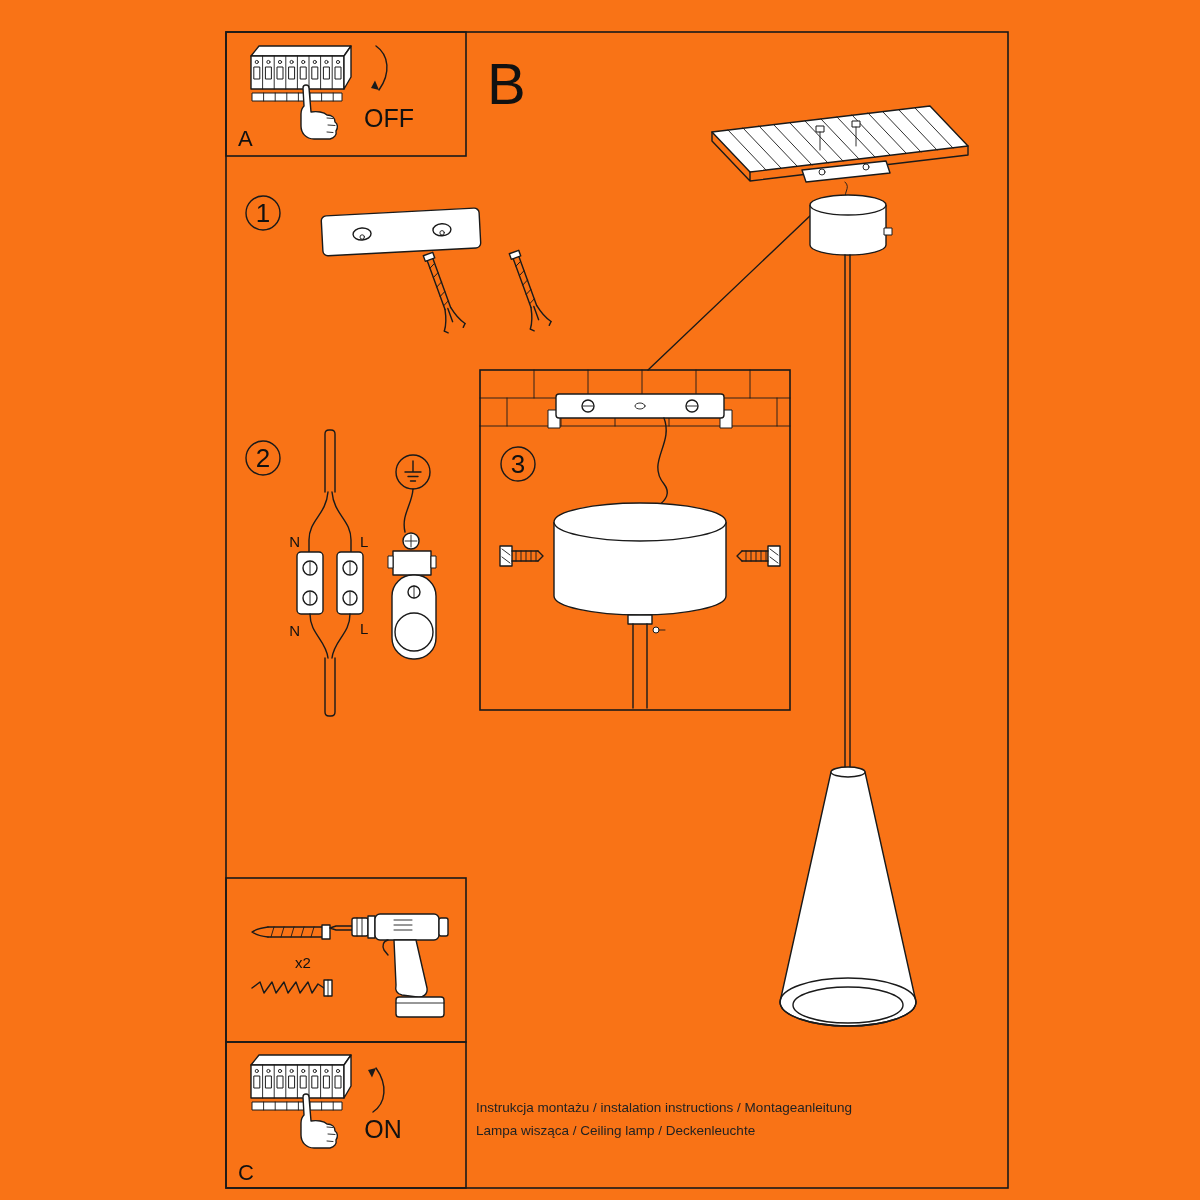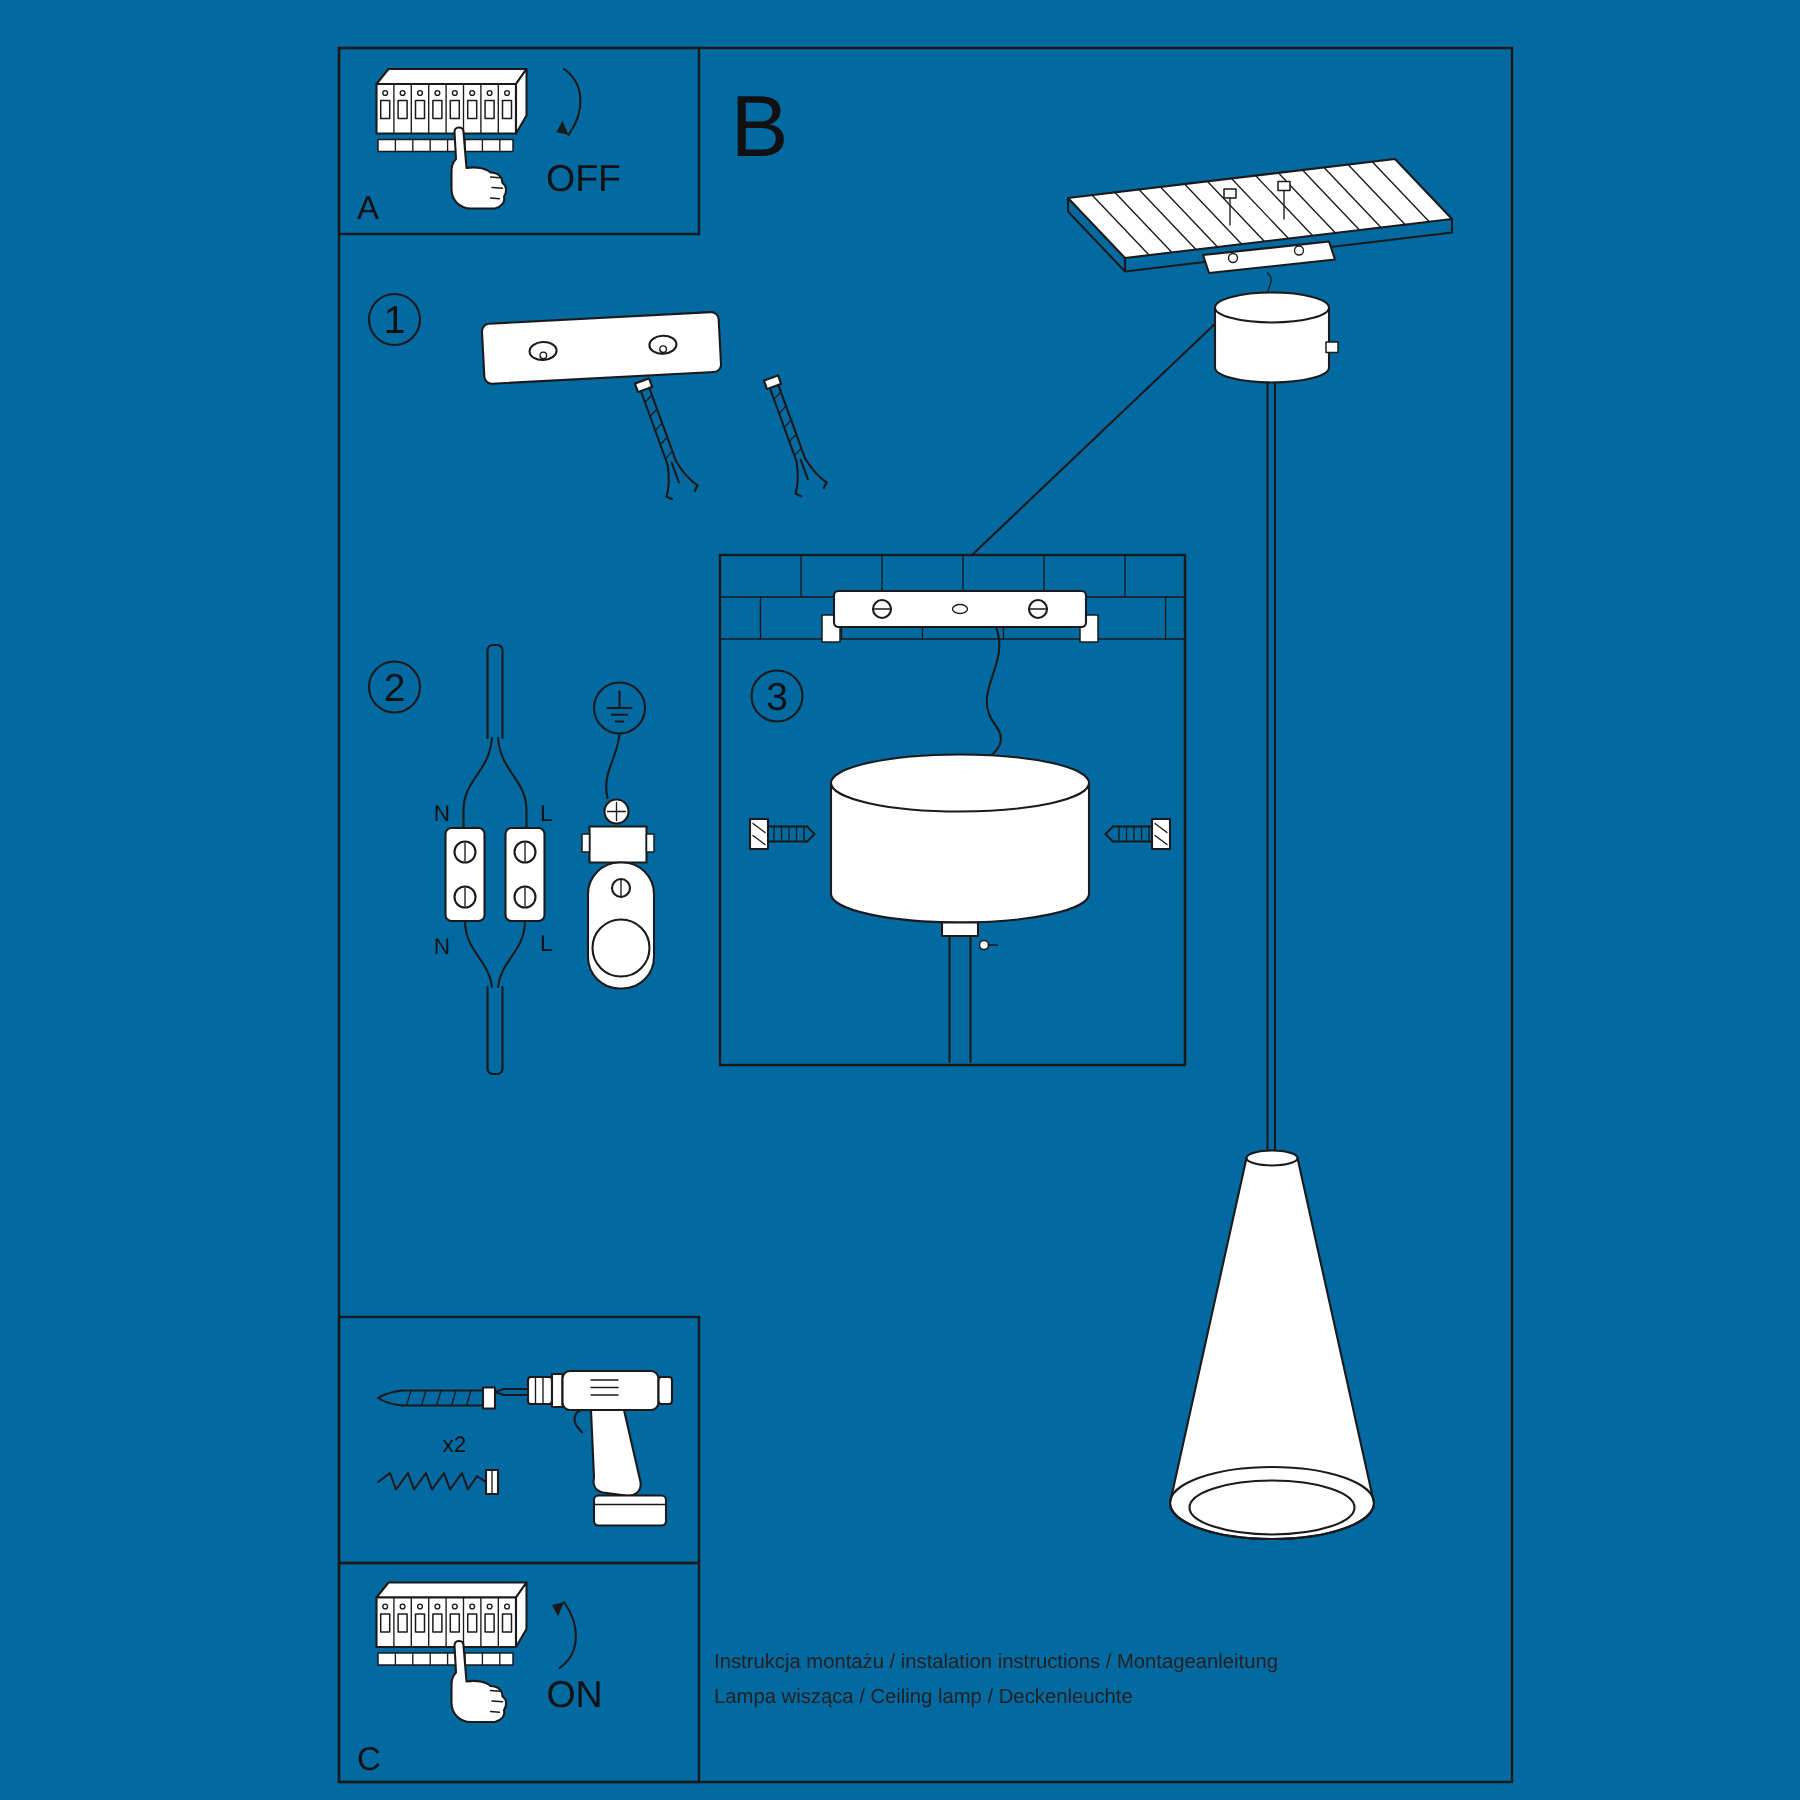--- a/index.html
+++ b/index.html
@@ -1,16 +1,16 @@
 <!DOCTYPE html>
 <html><head>
 <meta charset="utf-8">
 <style>
   html,body{margin:0;padding:0;background:#fff;}
-  .canvas{position:relative;width:1200px;height:1200px;background:#0369a1;overflow:hidden;}
+  .canvas{position:relative;width:1200px;height:1200px;background:#f97316;overflow:hidden;}
   svg{position:absolute;left:0;top:0;}
   svg text{font-family:"Liberation Sans","DejaVu Sans",sans-serif;fill:#111;}
   .t-big{font-size:58px;}
   .t-state{font-size:25px;}
   .t-num{font-size:26px;}
   .t-panel{font-size:22px;}
   .t-small{font-size:15px;}
   .t-foot{font-size:13.5px;fill:#222;}
   .ln{stroke:#1a1a1a;fill:none;stroke-width:1.4;stroke-linecap:round;stroke-linejoin:round;}
   .lnthin{stroke:#1a1a1a;fill:none;stroke-width:0.9;stroke-linecap:round;}

